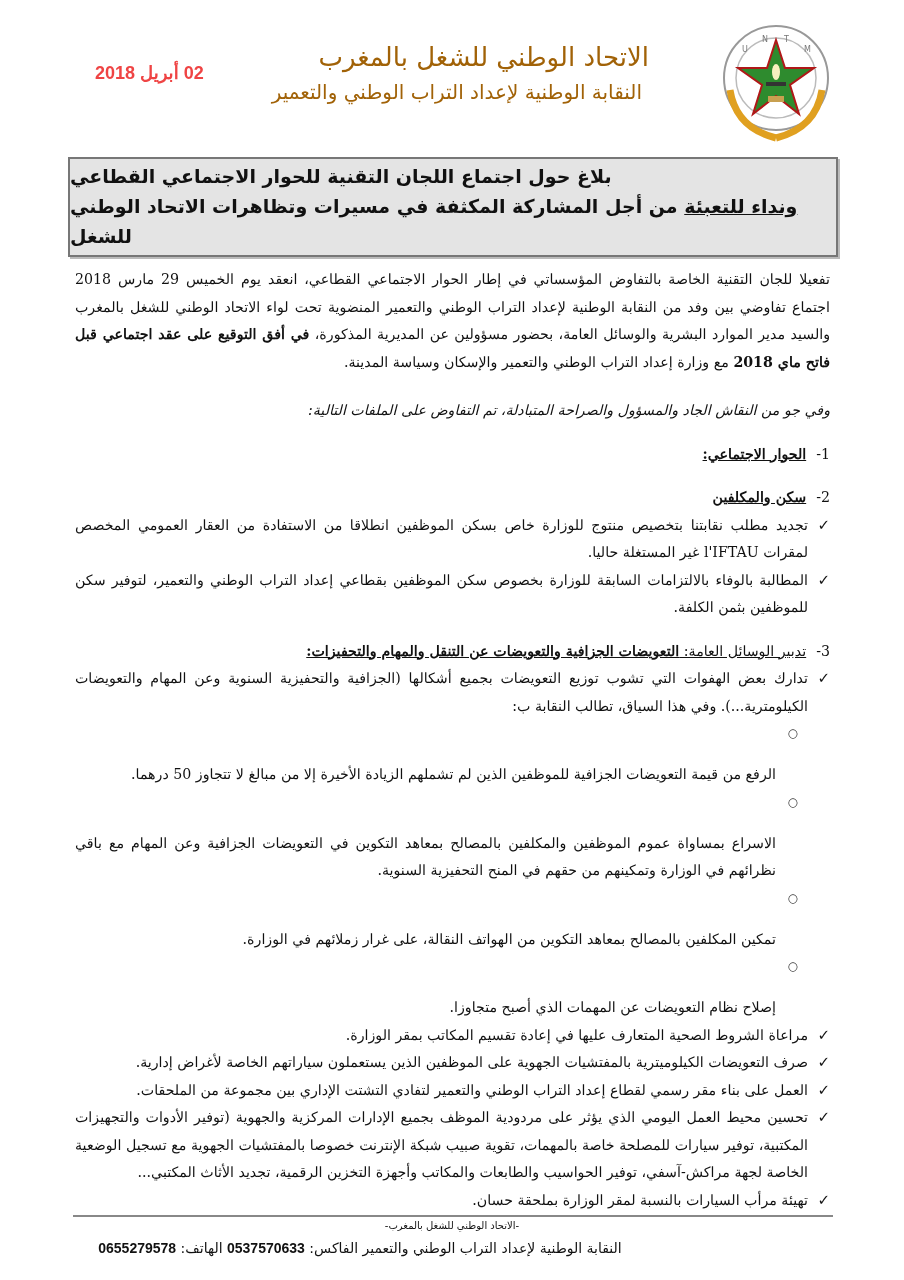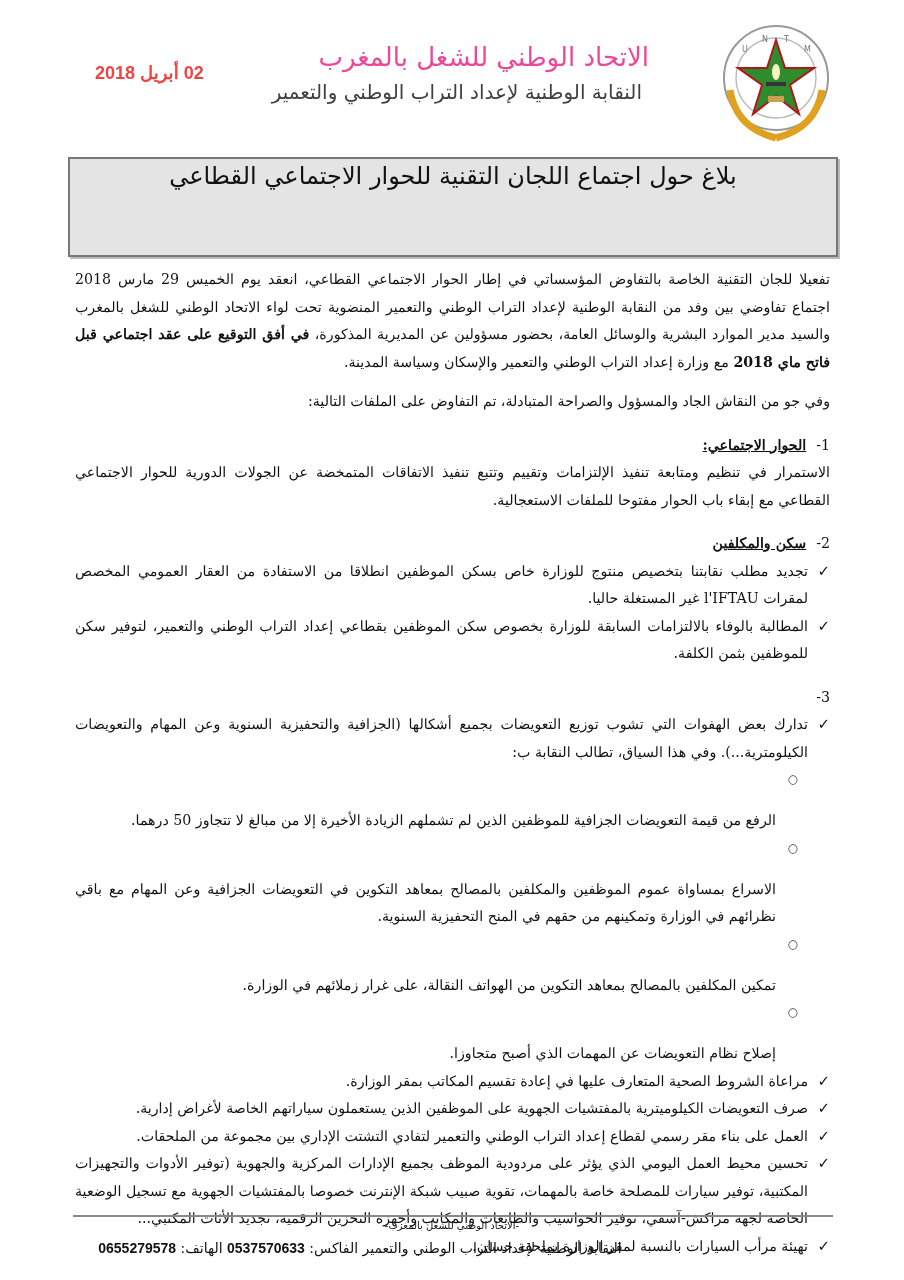--- a/index.html
+++ b/index.html
@@ -4,47 +4,47 @@
 <style>
   html, body { margin: 0; padding: 0; background: #ffffff; }
   body {
     width: 904px; height: 1280px; position: relative; overflow: hidden;
     font-family: "DejaVu Sans", sans-serif; color: #111;
   }
   .header { position: absolute; left: 0; top: 0; width: 904px; height: 150px; }
   .logo { position: absolute; left: 718px; top: 20px; width: 116px; height: 126px; }
   .org-title {
     position: absolute; right: 255px; top: 42px; direction: rtl;
-    font-family: "DejaVu Sans", sans-serif; font-size: 26px; color: #ec4899;
+    font-family: "DejaVu Sans", sans-serif; font-size: 26px; color: #a16207;
     white-space: nowrap;
   }
   .org-sub {
     position: absolute; right: 262px; top: 80px; direction: rtl;
-    font-size: 20px; color: #404040; white-space: nowrap;
+    font-size: 20px; color: #a16207; white-space: nowrap;
   }
   .date {
     position: absolute; left: 95px; top: 42px; direction: rtl;
     font-family: "Liberation Sans", sans-serif; font-weight: bold;
     font-size: 18px; color: #ef4444; white-space: nowrap; margin-top: 20px;
   }
   .title-box {
     position: absolute; left: 68px; top: 157px; width: 766px; height: 94px;
     background: #e4e4e4; border: 2px solid #777; box-shadow: 2px 2px 0 #bbb;
-    direction: rtl; text-align: center;
-    font-family: "DejaVu Sans", sans-serif; font-weight: normal; font-size: 24px;
+    direction: rtl; text-align: left;
+    font-family: "DejaVu Sans", sans-serif; font-weight: bold; font-size: 19px;
     line-height: 30px; padding-top: 2px;
   }
   .title-box .u { text-decoration: underline; }
   .body {
     position: absolute; left: 75px; top: 266px; width: 755px; direction: rtl;
     font-family: "DejaVu Serif", serif; font-size: 14.2px; line-height: 27.5px;
     text-align: justify;
   }
   p { margin: 0; }
-  .para-gap { margin-top: 12px; }
+  .para-gap { margin-top: 21px; font-style: italic; }
   .sec-head { margin-top: 16px; display: flex; gap: 10px; font-weight: bold; }
   .sec-head .num { font-weight: normal; direction: ltr; }
   .sec-head .lbl { text-decoration: underline; }
   .check-item { display: flex; gap: 6px; }
   .check-item .ck { width: 16px; flex: none; font-family: "DejaVu Sans", sans-serif; font-size: 15px; }
   .check-item .tx { flex: 1; }
   .sub-list { padding-right: 32px; }
   .circle-item { display: flex; gap: 8px; }
   .circle-item .cc { width: 14px; flex: none; font-size: 12px; color: #333; }
   .circle-item .tx { flex: 1; margin-top: 41px; }
@@ -80,47 +80,48 @@
     <path d="M12 70 Q18 108 58 118" stroke="#e0a020" stroke-width="7" fill="none"></path>
     <path d="M104 70 Q98 108 58 118" stroke="#e0a020" stroke-width="7" fill="none"></path>
   </svg>
   <div class="org-title">الاتحاد الوطني للشغل بالمغرب</div>
   <div class="org-sub">النقابة الوطنية لإعداد التراب الوطني والتعمير</div>
   <div class="date">02 أبريل 2018</div>
 </div>
 
 <div class="title-box">
   <div>بلاغ حول اجتماع اللجان التقنية للحوار الاجتماعي القطاعي</div>
+  <div><span class="u">ونداء للتعبئة</span><span> من أجل المشاركة المكثفة في مسيرات وتظاهرات الاتحاد الوطني للشغل</span></div>
 </div>
 
 <div class="body">
   <p><span>تفعيلا للجان التقنية الخاصة بالتفاوض المؤسساتي في إطار الحوار الاجتماعي القطاعي، انعقد يوم الخميس 29 مارس 2018 اجتماع تفاوضي بين وفد من النقابة الوطنية لإعداد التراب الوطني والتعمير المنضوية تحت لواء الاتحاد الوطني للشغل بالمغرب والسيد مدير الموارد البشرية والوسائل العامة، بحضور مسؤولين عن المديرية المذكورة، </span><b>في أفق التوقيع على عقد اجتماعي قبل فاتح ماي 2018</b><span> مع وزارة إعداد التراب الوطني والتعمير والإسكان وسياسة المدينة.</span></p>
   <p class="para-gap">وفي جو من النقاش الجاد والمسؤول والصراحة المتبادلة، تم التفاوض على الملفات التالية:</p>
 
   <div class="sec-head">
     <span class="num">-1</span>
     <span class="lbl">الحوار الاجتماعي:</span>
   </div>
-  <p>الاستمرار في تنظيم ومتابعة تنفيذ الإلتزامات وتقييم وتتبع تنفيذ الاتفاقات المتمخضة عن الجولات الدورية للحوار الاجتماعي القطاعي مع إبقاء باب الحوار مفتوحا للملفات الاستعجالية.</p>
 
   <div class="sec-head">
     <span class="num">-2</span>
     <span class="lbl">سكن والمكلفين</span>
   </div>
   <div class="check-item">
     <span class="ck">✓</span>
     <span class="tx">تجديد مطلب نقابتنا بتخصيص منتوج للوزارة خاص بسكن الموظفين انطلاقا من الاستفادة من العقار العمومي المخصص لمقرات l'IFTAU غير المستغلة حاليا.</span>
   </div>
   <div class="check-item">
     <span class="ck">✓</span>
     <span class="tx">المطالبة بالوفاء بالالتزامات السابقة للوزارة بخصوص سكن الموظفين بقطاعي إعداد التراب الوطني والتعمير، لتوفير سكن للموظفين بثمن الكلفة.</span>
   </div>
 
   <div class="sec-head">
     <span class="num">-3</span>
+    <span class="lbl"><span style="font-weight:normal">تدبير الوسائل العامة: </span><span>التعويضات الجزافية والتعويضات عن التنقل والمهام والتحفيزات:</span></span>
   </div>
   <div class="check-item">
     <span class="ck">✓</span>
     <span class="tx">تدارك بعض الهفوات التي تشوب توزيع التعويضات بجميع أشكالها (الجزافية والتحفيزية السنوية وعن المهام والتعويضات الكيلومترية...). وفي هذا السياق، تطالب النقابة ب:</span>
   </div>
   <div class="sub-list">
     <div class="circle-item">
       <span class="cc">○</span>
       <span class="tx">الرفع من قيمة التعويضات الجزافية للموظفين الذين لم تشملهم الزيادة الأخيرة إلا من مبالغ لا تتجاوز 50 درهما.</span>
     </div>

